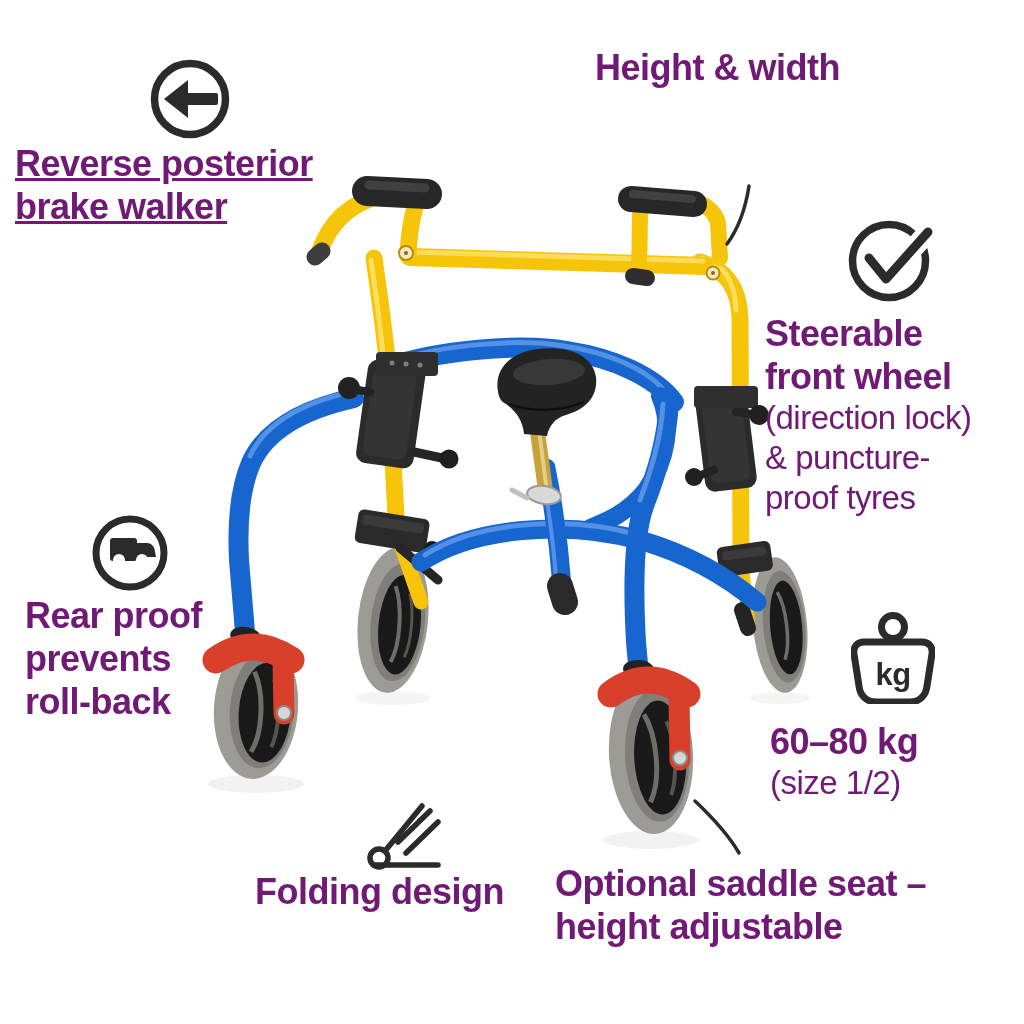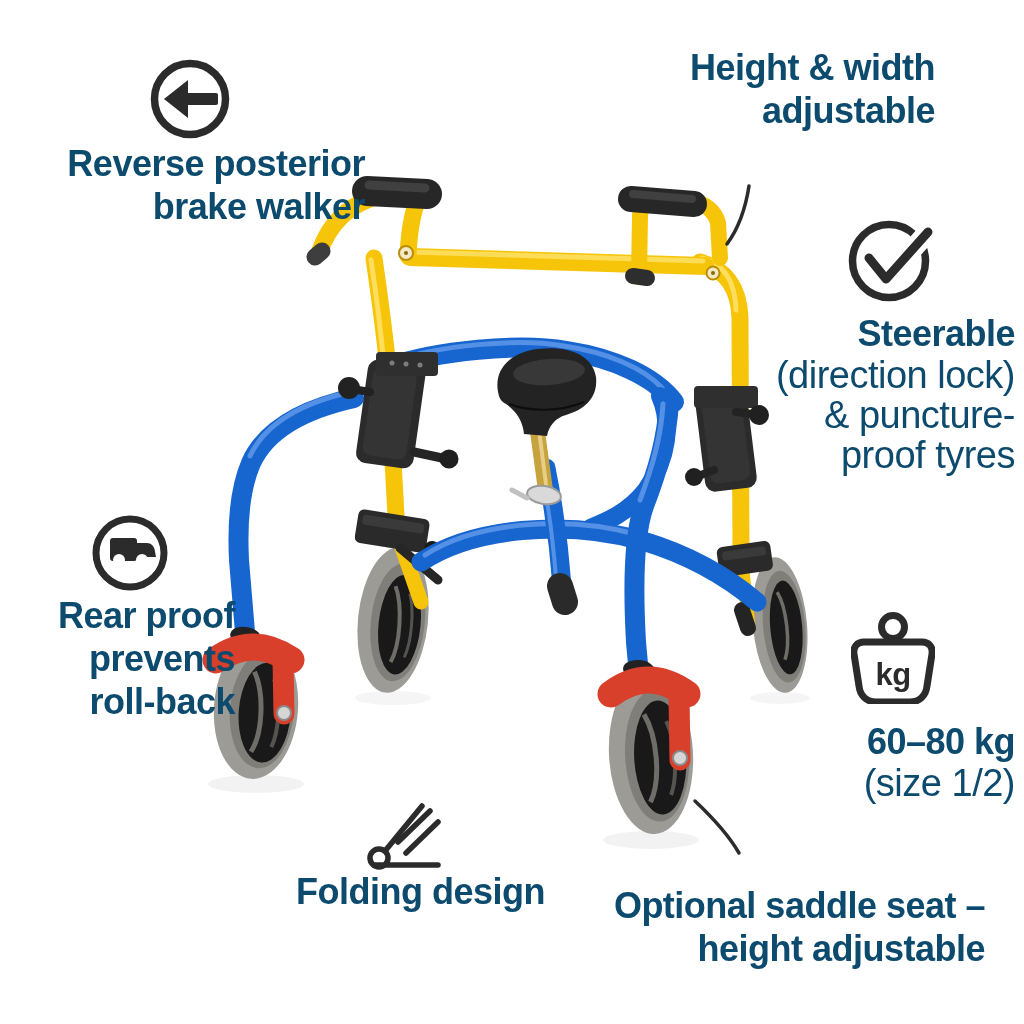--- a/index.html
+++ b/index.html
@@ -1,23 +1,23 @@
 <!DOCTYPE html>
 <html><head>
 <meta charset="utf-8">
 <style>
   html,body{margin:0;padding:0;}
   body{width:1024px;height:1024px;background:#ffffff;overflow:hidden;
        font-family:"Liberation Sans", sans-serif;}
   .stage{position:relative;width:1024px;height:1024px;background:#ffffff;}
   .walker-svg{position:absolute;left:0;top:0;z-index:0;}
-  .anno{position:absolute;z-index:1;text-align:right;color:#0c4a6e;
+  .anno{position:absolute;z-index:1;text-align:left;color:#701a75;
         font-weight:700;font-size:36px;line-height:43px;letter-spacing:-0.5px;}
   .anno .line{white-space:nowrap;}
-  .anno .line.reg{font-weight:400;font-size:38px;line-height:40px;}
+  .anno .line.reg{font-weight:400;font-size:33px;line-height:40px;}
   .anno svg{display:block;margin:0 auto;}
   .icon-gap{margin-bottom:14px;}
   .ink{stroke:#2b2b2b;fill:none;stroke-linecap:round;stroke-linejoin:round;}
 </style>
 </head>
 <body>
 
 <div class="stage">
 
   <svg class="walker-svg" width="1024" height="1024" viewBox="0 0 1024 1024">
@@ -167,42 +167,42 @@
       <circle cx="406" cy="253" r="7" fill="#f3e9c8" stroke="#b98f00" stroke-width="2"></circle>
       <circle cx="406" cy="253" r="2" fill="#8a6b00"></circle>
       <circle cx="713" cy="273" r="6.5" fill="#f3e9c8" stroke="#b98f00" stroke-width="2"></circle>
       <circle cx="713" cy="273" r="2" fill="#8a6b00"></circle>
     </g>
 
     <path d="M 749 186 C 745 212, 738 229, 727 244" class="ink" stroke-width="3.5"></path>
     <path d="M 695 801 C 713 818, 728 834, 739 853" class="ink" stroke-width="3.5"></path>
   </svg>
 
-  <div class="anno" style="left:15px;top:56px;width:350px;">
+  <div class="anno" style="left:15px;top:56px;width:350px;text-decoration:underline;">
     <svg width="86" height="86" viewBox="0 0 86 86" class="icon-gap">
       <circle cx="43" cy="43" r="35.5" stroke="#2b2b2b" stroke-width="7.5" fill="none"></circle>
       <polygon points="17,43 41,24 41,62" fill="#2b2b2b"></polygon>
       <rect x="38" y="37" width="33" height="12" rx="2" fill="#2b2b2b"></rect>
     </svg>
     <div class="line">Reverse posterior</div>
     <div class="line">brake walker</div>
   </div>
 
   <div class="anno" style="left:595px;top:46px;width:340px;">
     <div class="line">Height &amp; width</div>
-    <div class="line">adjustable</div>
   </div>
 
   <div class="anno" style="left:765px;top:216px;width:250px;">
     <svg width="88" height="88" viewBox="0 0 88 88" style="margin-bottom:8px;">
       <circle cx="43" cy="45" r="36.5" stroke="#2b2b2b" stroke-width="7.5" fill="none"></circle>
       <polyline points="23,42 40,63 82,16" stroke="#ffffff" stroke-width="20" fill="none" stroke-linecap="round" stroke-linejoin="round"></polyline>
       <polyline points="23,42 40,63 82,16" stroke="#2b2b2b" stroke-width="9" fill="none" stroke-linecap="round" stroke-linejoin="round"></polyline>
     </svg>
     <div class="line">Steerable</div>
+    <div class="line">front wheel</div>
     <div class="line reg">(direction lock)</div>
     <div class="line reg">&amp; puncture-</div>
     <div class="line reg">proof tyres</div>
   </div>
 
   <div class="anno" style="left:25px;top:512px;width:210px;">
     <svg width="82" height="82" viewBox="0 0 82 82" class="icon-gap">
       <circle cx="41" cy="41" r="34" stroke="#2b2b2b" stroke-width="7" fill="none"></circle>
       <rect x="21" y="26" width="27" height="23" rx="3" fill="#2b2b2b"></rect>
       <path d="M 48 31 L 58 31 C 62 31, 64.5 34, 65.5 37 L 67 45 L 48 45 Z" fill="#2b2b2b"></path>
@@ -228,18 +228,18 @@
     <svg width="84" height="74" viewBox="0 0 84 74" class="icon-gap">
       <circle cx="21" cy="62" r="9" stroke="#2b2b2b" stroke-width="5.5" fill="none"></circle>
       <line x1="16" y1="69" x2="80" y2="69" stroke="#2b2b2b" stroke-width="5.5" stroke-linecap="round"></line>
       <line x1="27" y1="55" x2="64" y2="10" stroke="#2b2b2b" stroke-width="5.5" stroke-linecap="round"></line>
       <line x1="40" y1="46" x2="72" y2="15" stroke="#2b2b2b" stroke-width="5.5" stroke-linecap="round"></line>
       <line x1="48" y1="57" x2="80" y2="26" stroke="#2b2b2b" stroke-width="5.5" stroke-linecap="round"></line>
     </svg>
     <div class="line">Folding design</div>
   </div>
 
-  <div class="anno" style="left:555px;top:862px;width:430px;margin-top:22px;">
+  <div class="anno" style="left:555px;top:862px;width:430px;">
     <div class="line">Optional saddle seat –</div>
     <div class="line">height adjustable</div>
   </div>
 
 </div>
 
 </body></html>

